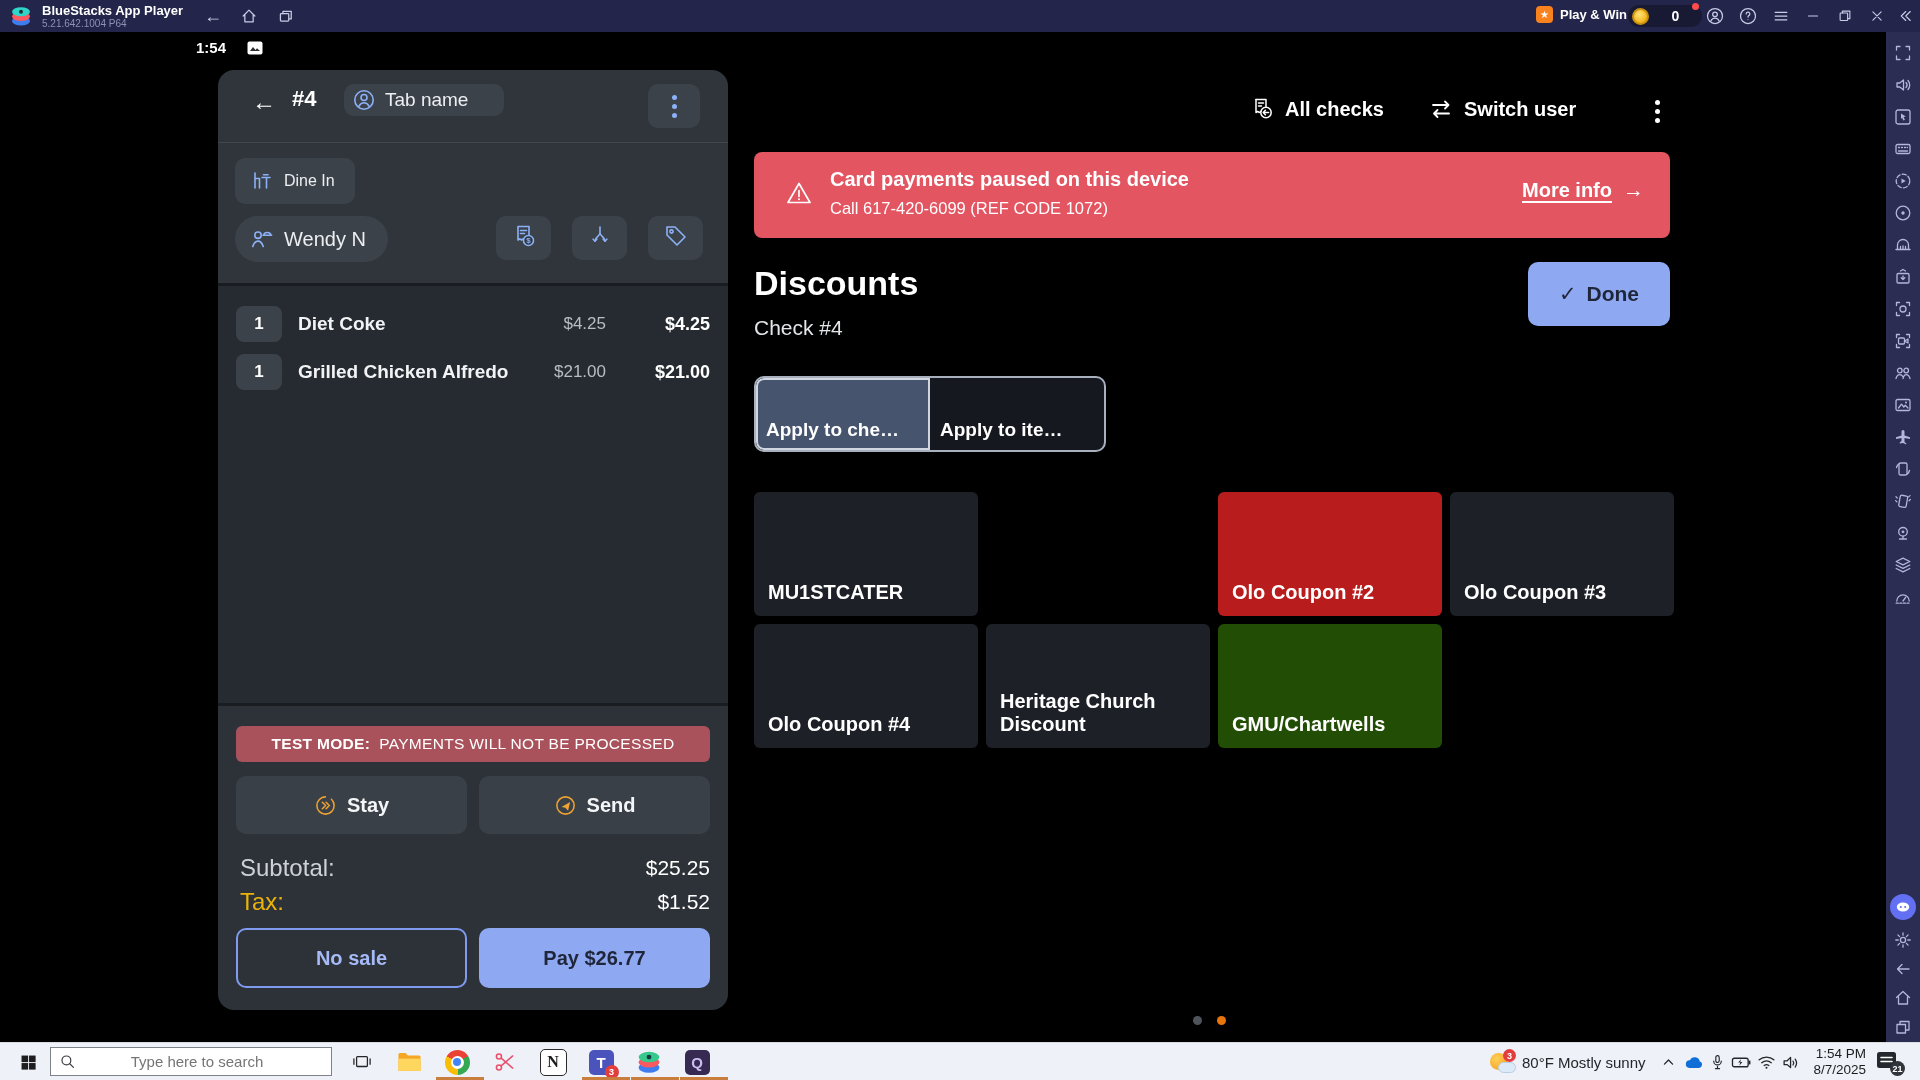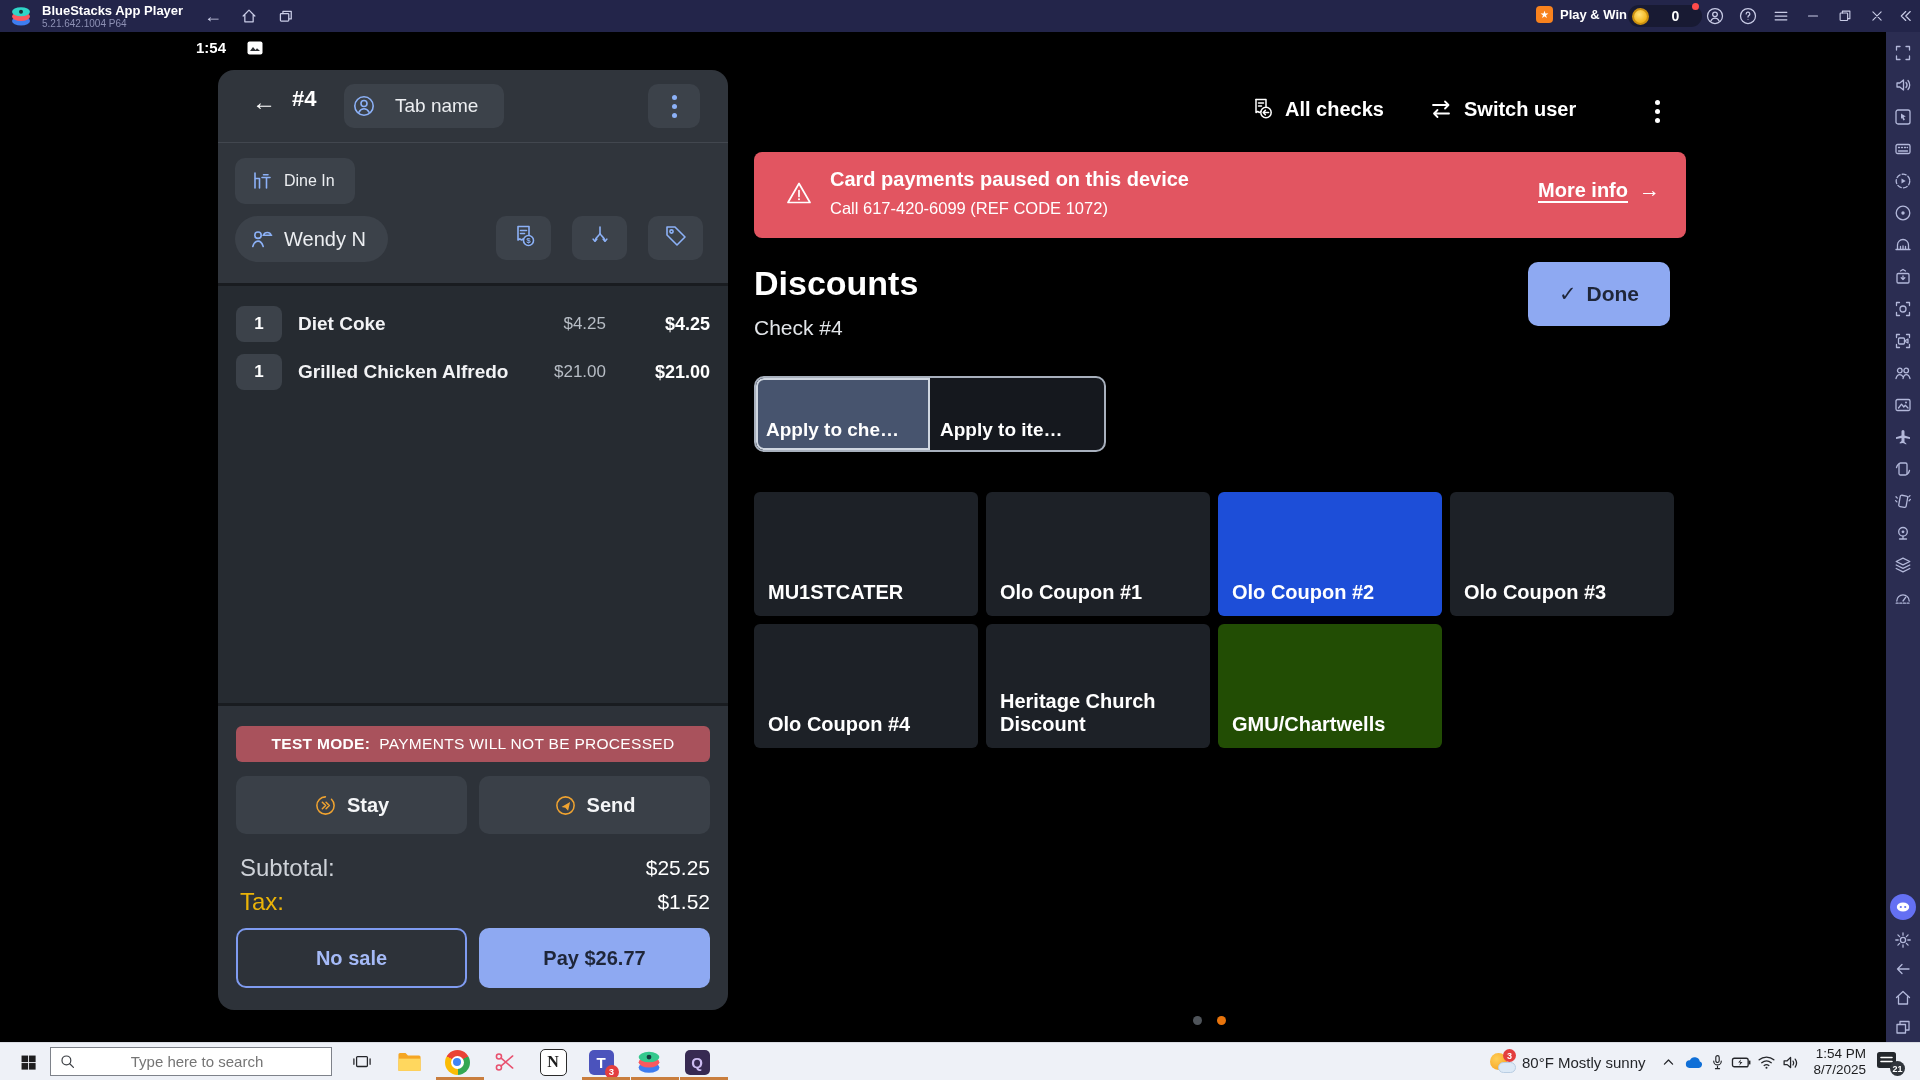--- a/index.html
+++ b/index.html
@@ -31,21 +31,21 @@
   .item-row{display:flex;align-items:center;padding:0 18px 0 18px;height:48px;}
   .qty{width:46px;height:36px;background:#3c424a;border-radius:8px;color:#fff;font-weight:bold;font-size:17px;display:flex;align-items:center;justify-content:center;flex:none;}
   .iname{font-weight:bold;font-size:19px;color:#f2f3f5;margin-left:16px;flex:1;}
   .iprice{width:84px;text-align:right;color:#b7bdc5;font-size:17px;}
   .itotal{width:104px;text-align:right;color:#fff;font-weight:bold;font-size:18px;}
   .footbtn{position:absolute;height:58px;border-radius:10px;background:#3a4048;display:flex;align-items:center;justify-content:center;gap:10px;color:#f4f5f7;font-size:20px;font-weight:bold;}
   .totrow{position:absolute;left:22px;right:18px;display:flex;justify-content:space-between;align-items:center;}
 
   
   .hdr-item{position:absolute;display:flex;align-items:center;gap:10px;color:#fff;font-size:20px;font-weight:bold;}
-  .alert{position:absolute;left:754px;top:152px;width:916px;height:86px;background:#e25561;border-radius:8px;color:#fff;padding-left:16px;}
+  .alert{position:absolute;left:754px;top:152px;width:916px;height:86px;background:#e25561;border-radius:8px;color:#fff;}
   .tabwrap{position:absolute;left:754px;top:376px;width:352px;height:76px;border:2px solid #a8b0bd;border-radius:10px;display:flex;overflow:hidden;box-sizing:border-box;background:#15181e;}
   .tabseg{flex:1;display:flex;align-items:flex-end;padding:0 10px 9px 10px;font-size:19px;font-weight:bold;color:#fff;box-sizing:border-box;white-space:nowrap;overflow:hidden;}
   .tabseg.sel{background:#47546e;box-shadow:inset 0 0 0 2px #cfd6e0;border-radius:8px 0 0 8px;}
   .gridbtn{position:absolute;width:224px;height:124px;border-radius:6px;}
   .gridbtn span{position:absolute;left:14px;bottom:12px;right:14px;color:#fff;font-size:20px;font-weight:bold;line-height:23px;}
   .dot{position:absolute;top:1016px;width:9px;height:9px;border-radius:50%;}
 
   
   .taskbar{position:absolute;left:0;top:1042px;width:1920px;height:38px;background:#eef1f7;color:#1c1d1f;border-top:1px solid #d9dce3;box-sizing:border-box;}
   .tb-slot{position:absolute;top:0;height:38px;display:flex;align-items:center;justify-content:center;}
@@ -244,21 +244,21 @@
   <div class="abs" style="left:196px;top:39px;color:#fff;font-size:15px;font-weight:bold">1:54</div>
   <svg class="abs" style="left:247px;top:41px" width="16" height="14" viewBox="0 0 16 14">
     <rect x="0.5" y="0.5" width="15" height="13" rx="2" fill="#fff"></rect>
       <path d="M3 10l3-4 2.5 3 1.5-1.7L13 10z" fill="#2c2f33"></path>
   </svg>
 
   <div class="panel">
     <div class="p-head">
       <div class="abs" style="left:28px;top:12px;width:36px;height:40px;display:flex;align-items:center;justify-content:center;color:#fff;font-size:24px">←</div>
       <div class="abs" style="left:74px;top:16px;color:#fff;font-size:22px;font-weight:bold">#4</div>
-      <div class="chipbtn abs" style="left:126px;top:14px;width:160px;height:44px;gap:19px;padding-left:8px;box-sizing:border-box">
+      <div class="chipbtn abs" style="left:126px;top:14px;width:160px;height:32px;gap:9px;padding-left:8px;box-sizing:border-box">
         <span style="color:#8cb1f7;display:flex">
           <svg class="si" width="24" height="24" viewBox="0 0 24 24">
               <circle cx="12" cy="12" r="9.2"></circle>
               <circle cx="12" cy="9.5" r="3"></circle>
               <path d="M6.8 18.4c1.3-2.4 3.1-3.6 5.2-3.6s3.9 1.2 5.2 3.6"></path>
             </svg>
         </span>
         <span style="font-size:19px">Tab name</span>
       </div>
       <div class="chipbtn abs" style="left:430px;top:14px;width:52px;height:44px;justify-content:center">
@@ -431,24 +431,21 @@
       <span>Apply to che…</span>
     </div>
     <div class="tabseg">
       <span>Apply to ite…</span>
     </div>
   </div>
 
   <div class="gridbtn" style="left: 754px; top: 492px; background: rgb(29, 33, 39);">
       <span>MU1STCATER</span>
     </div>
-  <div class="gridbtn" style="left: 986px; top: 492px; background: rgb(29, 33, 39);">
-      <span>Olo Coupon #1</span>
-    </div>
-  <div class="gridbtn" style="left: 1218px; top: 492px; background: #1d4ed8;">
+  <div class="gridbtn" style="left: 1218px; top: 492px; background: #b91c1c;">
       <span>Olo Coupon #2</span>
     </div>
   <div class="gridbtn" style="left: 1450px; top: 492px; background: rgb(29, 33, 39);">
       <span>Olo Coupon #3</span>
     </div>
   <div class="gridbtn" style="left: 754px; top: 624px; background: rgb(29, 33, 39);">
       <span>Olo Coupon #4</span>
     </div>
   <div class="gridbtn" style="left: 986px; top: 624px; background: rgb(29, 33, 39);">
       <span>Heritage Church Discount</span>

